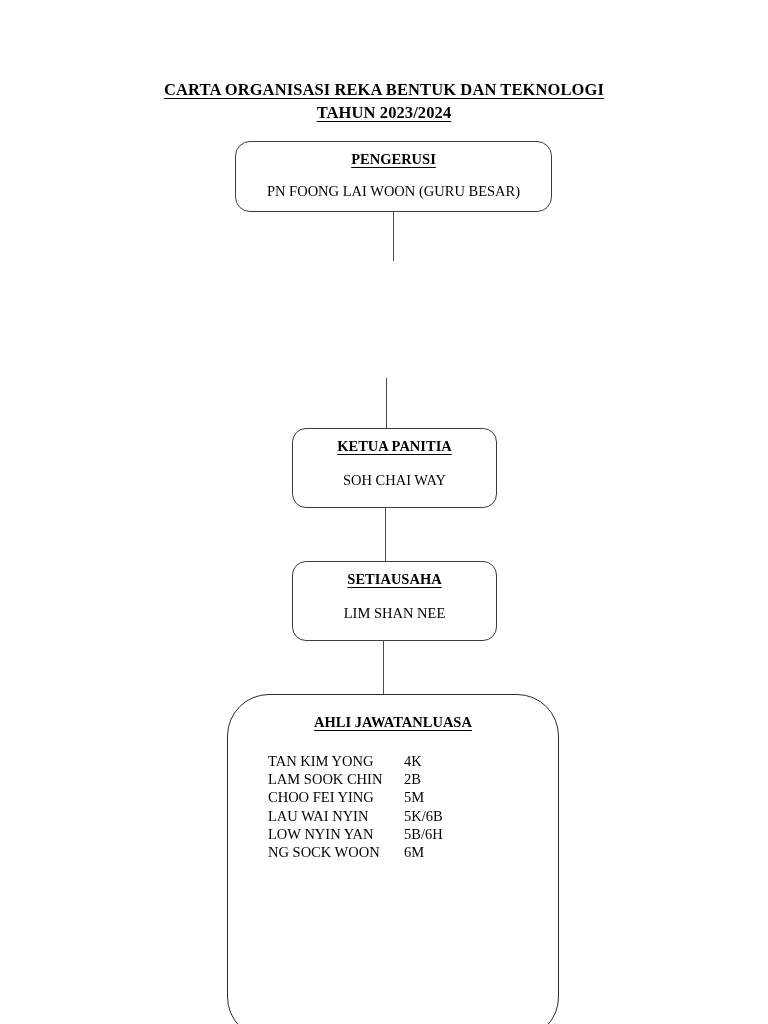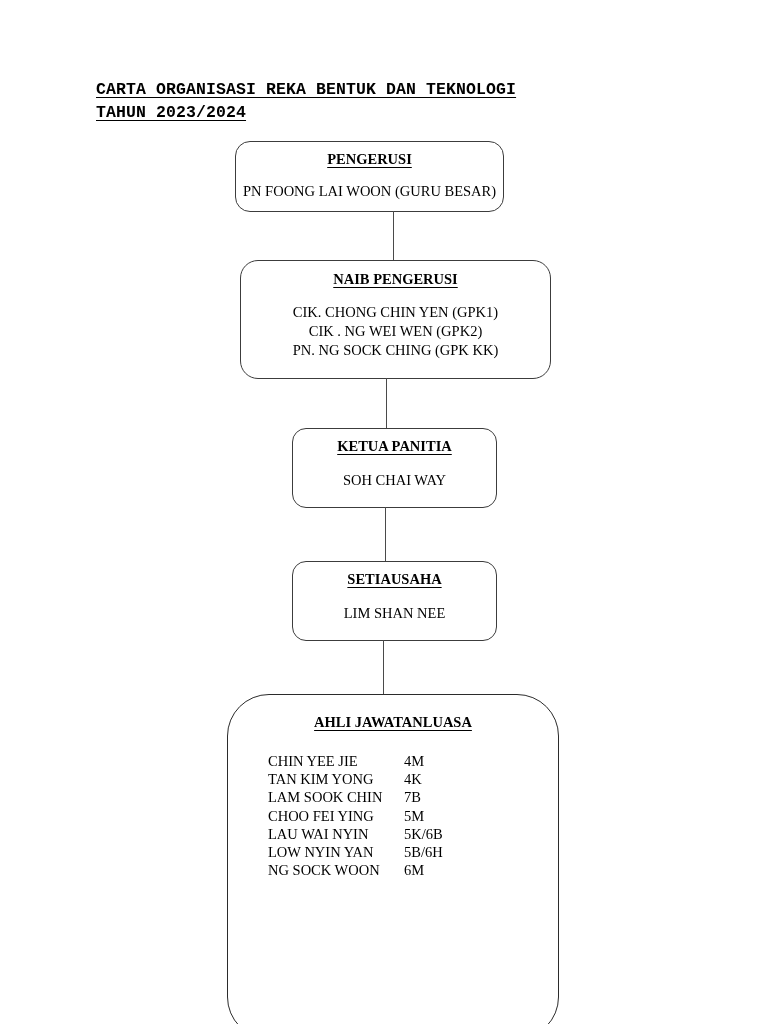--- a/index.html
+++ b/index.html
@@ -19,29 +19,28 @@
     position: absolute;
     left: 0;
     top: 0;
     width: 768px;
     height: 1024px;
   }
 
   
   .chart-title {
     position: absolute;
-    left: 96px;
+    left: 84px;
     top: 78px;
     width: 600px;
-    text-align: left;
+    text-align: center;
     font-weight: bold;
     font-size: 16.5px;
     line-height: 23px;
     letter-spacing: 0.1px;
-    font-family: Liberation Mono, monospace;
   }
   .chart-title .tline {
     display: inline-block;
     text-decoration: underline;
     text-decoration-thickness: 1.4px;
     text-underline-offset: 3px;
   }
 
   
   .node {
@@ -61,21 +60,21 @@
     display: inline-block;
   }
   .node-body {
     font-size: 14.5px;
     line-height: 19px;
   }
 
   #node-pengerusi {
     left: 235px;
     top: 141px;
-    width: 269px;
+    width: 317px;
     height: 71px;
     border-radius: 15px;
   }
   #node-pengerusi .t-wrap { margin-top: 8px; }
   #node-pengerusi .node-body { margin-top: 14px; }
 
   #node-naib {
     left: 240px;
     top: 260px;
     width: 311px;
@@ -160,30 +159,20 @@
 
   <div class="node" id="node-pengerusi">
     <div class="t-wrap">
       <span class="node-title">PENGERUSI</span>
     </div>
     <div class="node-body">PN FOONG LAI WOON (GURU BESAR)</div>
   </div>
 
   <div class="connector" id="conn-1"></div>
 
-  <div class="node" id="node-naib">
-    <div class="t-wrap">
-      <span class="node-title">NAIB PENGERUSI</span>
-    </div>
-    <div class="node-body">
-      <div>CIK. CHONG CHIN YEN (GPK1)</div>
-      <div>CIK . NG WEI WEN (GPK2)</div>
-      <div>PN. NG SOCK CHING (GPK KK)</div>
-    </div>
-  </div>
 
   <div class="connector" id="conn-2"></div>
 
   <div class="node" id="node-ketua">
     <div class="t-wrap">
       <span class="node-title">KETUA PANITIA</span>
     </div>
     <div class="node-body">SOH CHAI WAY</div>
   </div>
 
@@ -196,23 +185,22 @@
     <div class="node-body">LIM SHAN NEE</div>
   </div>
 
   <div class="connector" id="conn-4"></div>
 
   <div class="node" id="node-ahli">
     <div class="t-wrap">
       <span class="node-title">AHLI JAWATANLUASA</span>
     </div>
     <div class="member-list" id="member-list">
-        <div class="member-row"><span class="member-name">CHIN YEE JIE</span><span class="member-class">4M</span></div>
         <div class="member-row"><span class="member-name">TAN KIM YONG</span><span class="member-class">4K</span></div>
-        <div class="member-row"><span class="member-name">LAM SOOK CHIN</span><span class="member-class">7B</span></div>
+        <div class="member-row"><span class="member-name">LAM SOOK CHIN</span><span class="member-class">2B</span></div>
         <div class="member-row"><span class="member-name">CHOO FEI YING</span><span class="member-class">5M</span></div>
         <div class="member-row"><span class="member-name">LAU WAI NYIN</span><span class="member-class">5K/6B</span></div>
         <div class="member-row"><span class="member-name">LOW NYIN YAN</span><span class="member-class">5B/6H</span></div>
         <div class="member-row"><span class="member-name">NG SOCK WOON</span><span class="member-class">6M</span></div>
       </div>
   </div>
 
 </div>
 
 </body></html>

